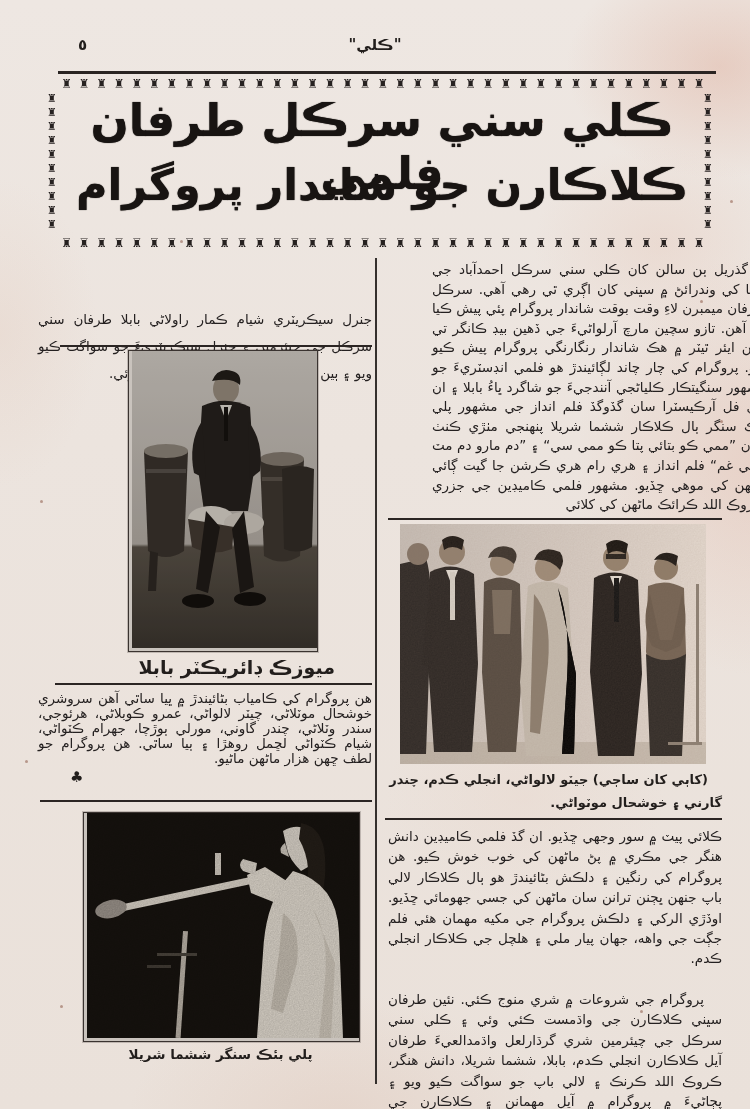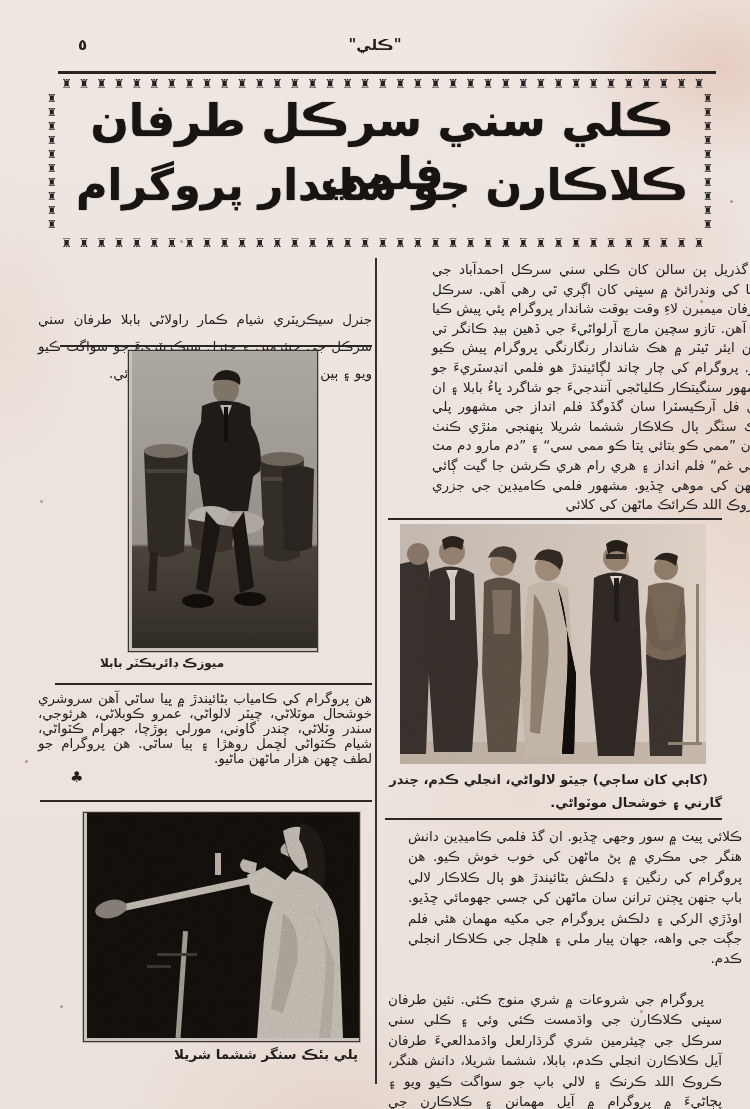--- a/index.html
+++ b/index.html
@@ -39,34 +39,34 @@
   .headline.l2{top:82px;font-size:43px;}
   
   .col-divider{left:375px;top:258px;width:2px;height:826px;background:#35302d;}
   .rtl-par{direction:rtl;text-align:justify;font-size:13.5px;color:#242020;}
   .rule{background:#2b2523;height:2px;}
   
   .l-intro{left:38px;top:258px;width:334px;line-height:27px;margin-top:48px;}
   .l-rule1{left:60px;top:345px;width:312px;}
   .photo-frame{border:1.5px solid #3a3330;box-shadow:0 0 0 1px rgba(58,51,48,.25);background:#c9c3bd;}
   .photo1{left:128px;top:350px;width:188px;height:300px;}
-  .cap1{left:100px;top:656px;width:244px;text-align:left;font-weight:bold;font-size:12px;direction:rtl;}
+  .cap1{left:91px;top:656px;width:244px;text-align:right;font-weight:bold;font-size:19px;direction:rtl;}
   .l-rule2{left:55px;top:683px;width:317px;}
   .l-par2{left:38px;top:691px;width:334px;line-height:15px;}
   .club{left:70px;top:768px;font-size:15px;}
   .l-rule3{left:40px;top:800px;width:332px;}
   .photo2{left:83px;top:812px;width:275px;height:228px;}
-  .cap2{left:83px;top:1046px;width:275px;text-align:right;font-weight:bold;font-size:13.5px;direction:rtl;}
+  .cap2{left:83px;top:1046px;width:275px;text-align:center;font-weight:bold;font-size:13.5px;direction:rtl;}
   
   .r-par1{left:388px;top:260px;width:334px;line-height:19.6px;text-indent:18px;margin-left:44px;}
   .r-rule1{left:388px;top:518px;width:334px;}
   .photo3{left:400px;top:524px;width:306px;height:240px;border:none;box-shadow:none;background:transparent;}
   .r-cap{left:388px;top:768px;width:334px;font-weight:bold;font-size:13px;line-height:23px;direction:rtl;text-align:right;text-indent:14px;}
   .r-rule2{left:385px;top:818px;width:337px;}
-  .r-par2{left:388px;top:826px;width:334px;line-height:20.4px;margin-left:20px;}
+  .r-par2{left:388px;top:826px;width:334px;line-height:20.4px;}
   .r-par3{left:388px;top:956px;width:334px;line-height:20.4px;text-indent:18px;margin-top:33px;}
   svg{display:block;}
 </style>
 </head>
 <body>
 
 <div class="specks">
   <i style="left:700px;top:300px"></i>
     <i style="left:720px;top:420px"></i>
     <i style="left:690px;top:640px"></i>

